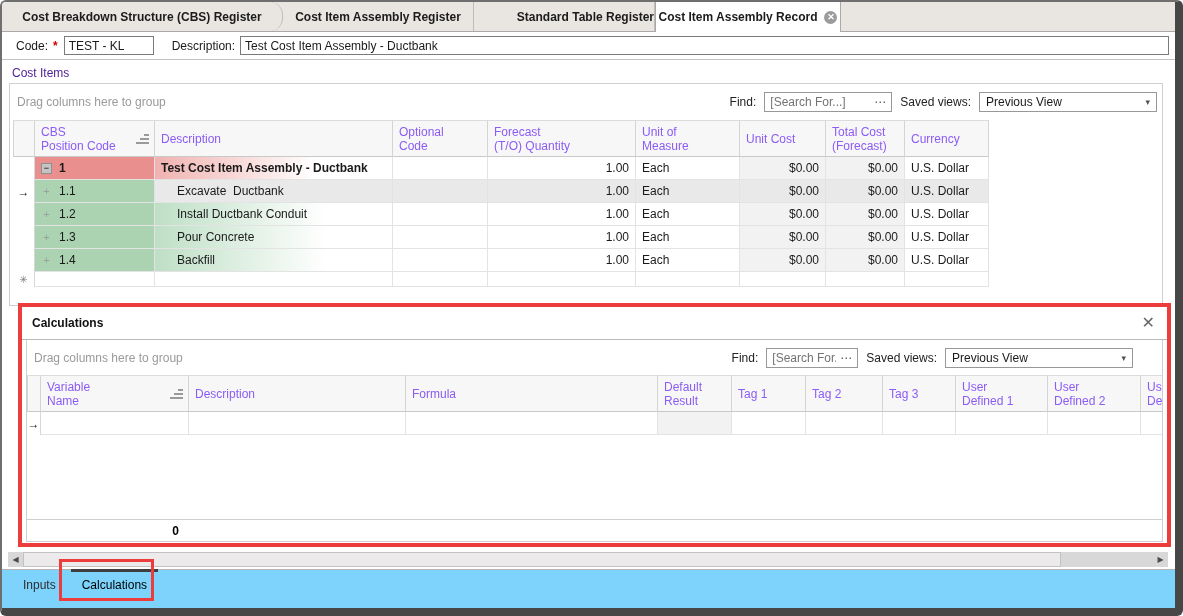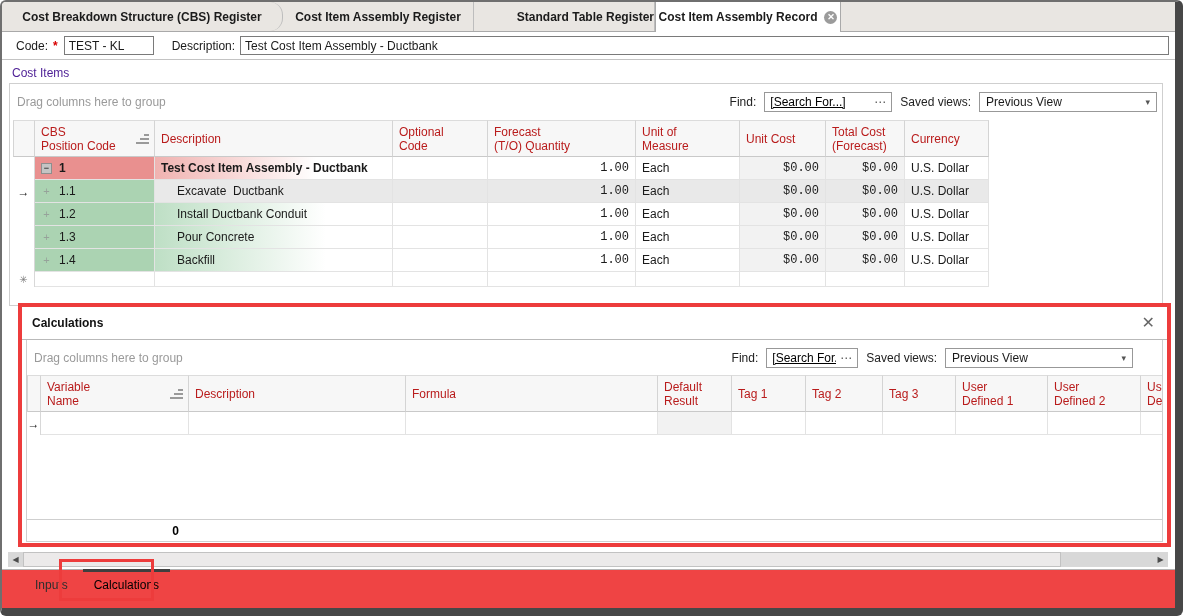--- a/index.html
+++ b/index.html
@@ -37,48 +37,48 @@
   .group-label { display:block; padding:2px 0 3px 3px; color:#4c1d95; }
   .group-box { border:1px solid #cfcfcf; background:#fff; height:223px; overflow:hidden; }
 
   .dragbar { display:flex; align-items:center; height:36px; padding:0 5px 0 7px; }
   .drag-hint { color:#9a9a9a; }
   .find-controls { margin-left:auto; display:flex; align-items:center; gap:8px; }
   .ctl-label { color:#222; }
   .search-box { height:20px; border:1px solid #989898; background:#fff;
                 display:flex; align-items:center; padding:0 5px; }
   .search-box.wide { width:128px; } .search-box.narrow { width:92px; }
-  .search-text { flex:1; color:#000000; white-space:nowrap; overflow:hidden;text-decoration:underline; }
+  .search-text { flex:1; color:#737373; white-space:nowrap; overflow:hidden; }
   .ellipsis { color:#555; font-size:12px; margin-left:4px; }
   .dropdown { height:20px; border:1px solid #989898; background:#fff;
               display:flex; align-items:center; padding:0 6px; }
   .dropdown.wide { width:178px; } .dropdown.wider { width:188px; }
   .dd-text { flex:1; }
   .dd-arrow { color:#555; font-size:9px; }
 
   
   .grid { margin-left:3px; }
   .grid-header { display:flex; height:37px; }
   .hcell { position:relative; display:flex; align-items:center; padding:6px 6px;
            background:#f7f7f7; border-right:1px solid #d4d4d4; border-top:1px solid #dcdcdc;
-           border-bottom:1px solid #c9c9c9; color:#b91c1c; white-space:pre-line; line-height:14px; }
+           border-bottom:1px solid #c9c9c9; color:#8b5cf6; white-space:pre-line; line-height:14px; }
   .hcell.first { border-left:1px solid #d4d4d4; }
   .sort-icon { position:absolute; right:5px; top:13px; width:13px; height:10px; }
   .sort-icon i { position:absolute; right:0; height:2px; background:#9a9a9a; display:block; }
   .sort-icon i:nth-child(1){ top:0; width:5px; }
   .sort-icon i:nth-child(2){ top:4px; width:9px; }
   .sort-icon i:nth-child(3){ top:8px; width:13px; }
 
   .grow { display:flex; height:23px; }
   .grow.newrow { height:15px; }
   .icell { display:flex; align-items:center; justify-content:center;
            border-right:1px solid #d8d8d8; color:#333; }
   .cell { display:flex; align-items:center; padding:0 6px; white-space:pre; overflow:hidden;
           border-right:1px solid #e3e3e3; border-bottom:1px solid #e3e3e3; background:#fff; }
-  .cell.num { justify-content:flex-end;font-family:Liberation Mono, monospace; }
+  .cell.num { justify-content:flex-end; }
   .cell.ro { background:var(--readonly-cell-gray,#f2f2f2); }
 
   
   .w-ind{width:22px;} .w-code{width:120px;} .w-desc{width:238px;} .w-opt{width:95px;}
   .w-qty{width:148px;} .w-uom{width:104px;} .w-uc{width:86px;} .w-tc{width:79px;} .w-cur{width:84px;}
 
   .toggle-box { width:11px; height:11px; background:#c4c4c4; border:1px solid #8e8e8e;
                 color:#3e3e3e; font-size:9px; line-height:9px; text-align:center;
                 margin-right:7px; flex:0 0 auto; }
   .toggle-plus { width:11px; color:#96a29a; font-size:11px; text-align:center;
@@ -112,23 +112,23 @@
   .footer-count { margin-left:14px; width:148px; text-align:right; padding-right:10px;
                   font-weight:bold; color:#000; }
 
   
   .hscroll { position:absolute; left:6px; width:1160px; top:550px; height:15px;
              background:#d8d8d8; display:flex; align-items:center; z-index:1; }
   .scroll-arrow { width:15px; text-align:center; color:#4c4c4c; font-size:8px; line-height:15px; }
   .scroll-thumb { width:1038px; height:15px; background:#eceaea; border:1px solid #c2c2c2; }
 
   
-  .bottom-tabs { position:absolute; left:0; right:0; top:567px; bottom:0; background:#ef4444;
+  .bottom-tabs { position:absolute; left:0; right:0; top:567px; bottom:0; background:#7dd3fc;
                  border-top:1px solid #b5b5b5; display:flex; align-items:stretch;
-                 padding-left:20px; z-index:2; }
+                 padding-left:8px; z-index:2; }
   .btab { display:flex; align-items:center; padding:0 13px; color:#2e2e2e; position:relative; height:30px; }
   .btab.active::before { content:""; position:absolute; top:-1px; left:2px; right:2px; height:3px;
                          background:#3f3f3f; }
   .btab.active { color:#000; }
   .tab-annotation { position:absolute; left:57px; top:557px; width:95px; height:42px;
                     border:3px solid var(--annotation-red,#ed3c3c); z-index:6; }
 </style>
 </head>
 <body>
 

